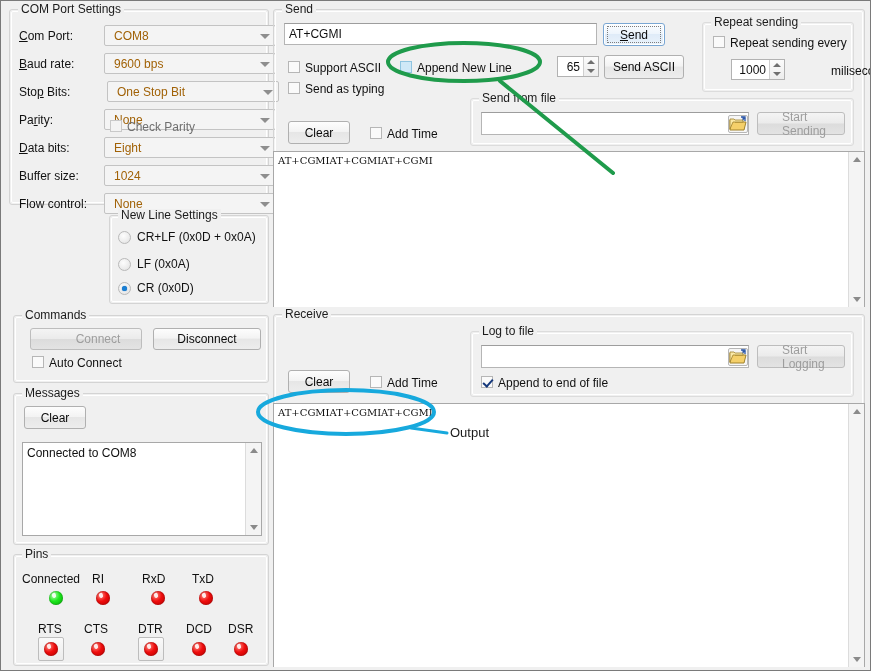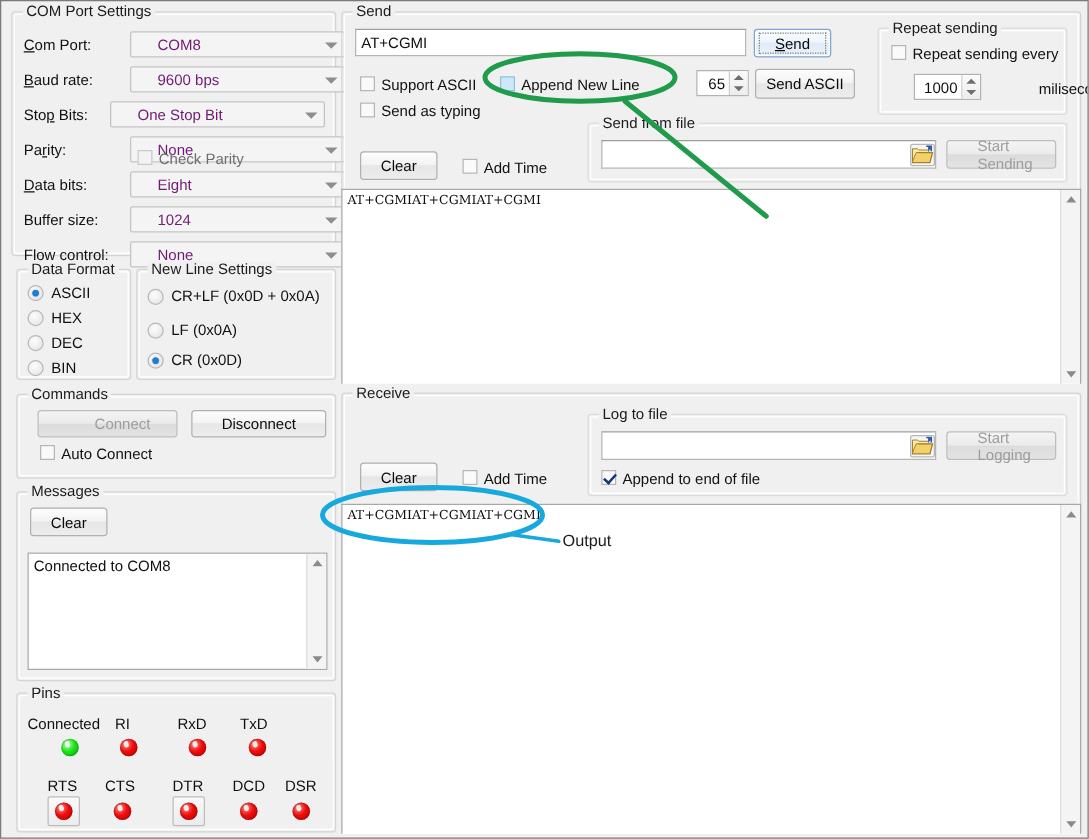--- a/index.html
+++ b/index.html
@@ -63,23 +63,23 @@
 
   
   .combo {
     position: absolute;
     background: #f4f4f4;
     border: 1px solid #c3c3c3;
     border-radius: 2px;
     height: 21px;
     display: flex;
     align-items: center;
-    color: #701a75;
-    font-size: 12px;
-    padding-left: 21px;
+    color: #a16207;
+    font-size: 12px;
+    padding-left: 9px;
   }
   .combo .arrow {
     position: absolute;
     right: 5px; top: 50%;
     margin-top: -2px;
     width: 0; height: 0;
     border-left: 5px solid transparent;
     border-right: 5px solid transparent;
     border-top: 5px solid #8e8e8e;
   }
@@ -333,21 +333,21 @@
       <span class="arrow"></span>
     </div>
 
     <div class="lbl" style="left:9px; top:47px;"><u>B</u>aud rate:</div>
     <div class="combo" style="left:94px; top:43px; width:172px;">
       <span>9600 bps</span>
       <span class="arrow"></span>
     </div>
 
     <div class="lbl" style="left:9px; top:75px;">Sto<u>p</u> Bits:</div>
-    <div class="combo" style="left:78px; top:71px; width:172px;">
+    <div class="combo" style="left:97px; top:71px; width:172px;">
       <span>One Stop Bit</span>
       <span class="arrow"></span>
     </div>
 
     <div class="lbl" style="left:9px; top:103px;">Pa<u>r</u>ity:</div>
     <div class="combo" style="left:94px; top:99px; width:172px;">
       <span>None</span>
       <span class="arrow"></span>
     </div>
 
@@ -368,39 +368,20 @@
       <span class="arrow"></span>
     </div>
 
     <div class="lbl" style="left:9px; top:187px;">Flow control:</div>
     <div class="combo" style="left:94px; top:183px; width:172px;">
       <span>None</span>
       <span class="arrow"></span>
     </div>
   </div>
 
-  <div class="grp" style="left:12px; top:214px; width:92px; height:89px;">
-    <span class="legend">Data Format</span>
-    <div class="rd on" style="left:8px; top:11px;">
-      <span class="dot"></span>
-      <span>ASCII</span>
-    </div>
-    <div class="rd" style="left:8px; top:31px;">
-      <span class="dot"></span>
-      <span>HEX</span>
-    </div>
-    <div class="rd" style="left:8px; top:51px;">
-      <span class="dot"></span>
-      <span>DEC</span>
-    </div>
-    <div class="rd" style="left:8px; top:71px;">
-      <span class="dot"></span>
-      <span>BIN</span>
-    </div>
-  </div>
 
   <div class="grp" style="left:108px; top:214px; width:160px; height:89px;">
     <span class="legend">New Line Settings</span>
     <div class="rd" style="left:8px; top:14px;">
       <span class="dot"></span>
       <span>CR+LF (0x0D + 0x0A)</span>
     </div>
     <div class="rd" style="left:8px; top:41px;">
       <span class="dot"></span>
       <span>LF (0x0A)</span>

